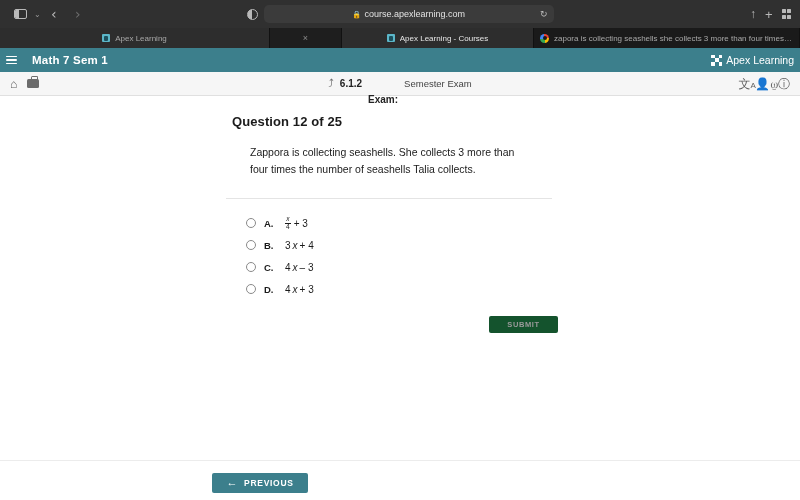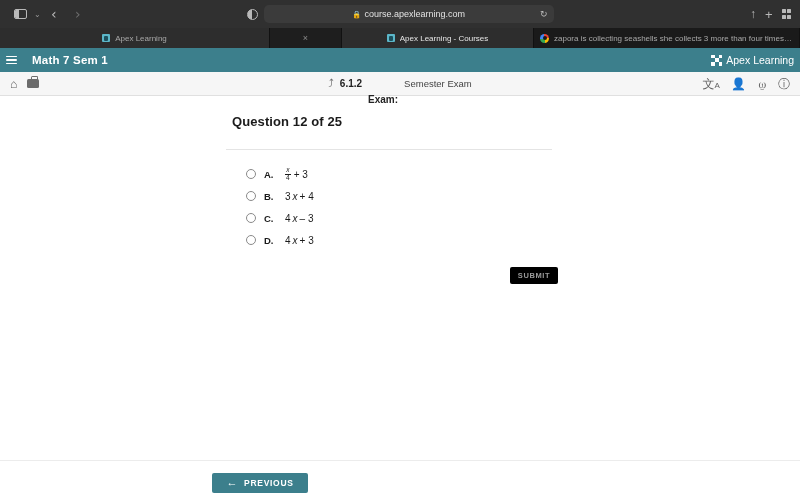--- a/index.html
+++ b/index.html
@@ -195,21 +195,21 @@
     gap: 6px;
     pointer-events: none;
   }
   .subnav-center > * { pointer-events: auto; }
   .up-arrow { font-size: 11px; color: #666; line-height: 1; }
   .lesson-num { font-size: 10px; font-weight: bold; color: #222; }
   .exam-label { font-size: 10px; font-weight: bold; color: #222; margin-top: 32px; }
   .exam-name { font-size: 9.5px; color: #444; }
   .subnav-right {
     margin-left: auto;
-    display: flex; align-items: center; gap: 12px;
+    display: flex; align-items: center; gap: 0;
     color: #5f5f5f;
   }
   .sn-icon { font-size: 12px; line-height: 1; }
 
   
   .content {
     padding: 18px 0 0 0;
     height: 408px;
     position: relative;
   }
@@ -256,22 +256,22 @@
     display: inline-flex; flex-direction: column; align-items: center;
     font-size: 6.5px; line-height: 1.05;
     vertical-align: middle;
     margin-right: 1px;
   }
   .frac .num { font-style: italic; padding: 0 1px; }
   .frac .den { border-top: 0.8px solid #1b1b1b; padding: 0 1px; }
 
   .submit-row { margin-top: 16px; margin-left: 232px; width: 326px; display: flex; justify-content: flex-end; }
   .submit-btn {
-    width: 48px; height: 17px;
-    background: #000000;
+    width: 69px; height: 17px;
+    background: #14532d;
     color: #9a9a9a;
     font-size: 7.5px; font-weight: bold;
     letter-spacing: 0.6px;
     display: flex; align-items: center; justify-content: center;
     border: none; border-radius: 2px;
   }
 
   
   .footer {
     position: absolute; left: 0; right: 0; bottom: 0;
@@ -391,20 +391,24 @@
     <span class="sn-icon">👤</span>
     <span class="sn-icon">⍹</span>
     <span class="sn-icon">ⓘ</span>
   </div>
 </div>
 
 <div class="content">
   <div class="q-wrap">
     <div class="q-heading">Question 12 of 25</div>
 
+    <div class="q-stem">
+      <div>Zappora is collecting seashells. She collects 3 more than</div>
+      <div>four times the number of seashells Talia collects.</div>
+    </div>
 
 
     <div class="divider"></div>
 
     <div class="options">
       <div class="option">
         <span class="radio"></span>
         <span class="opt-letter">A.</span>
         <span class="opt-expr">
           <span class="frac">

